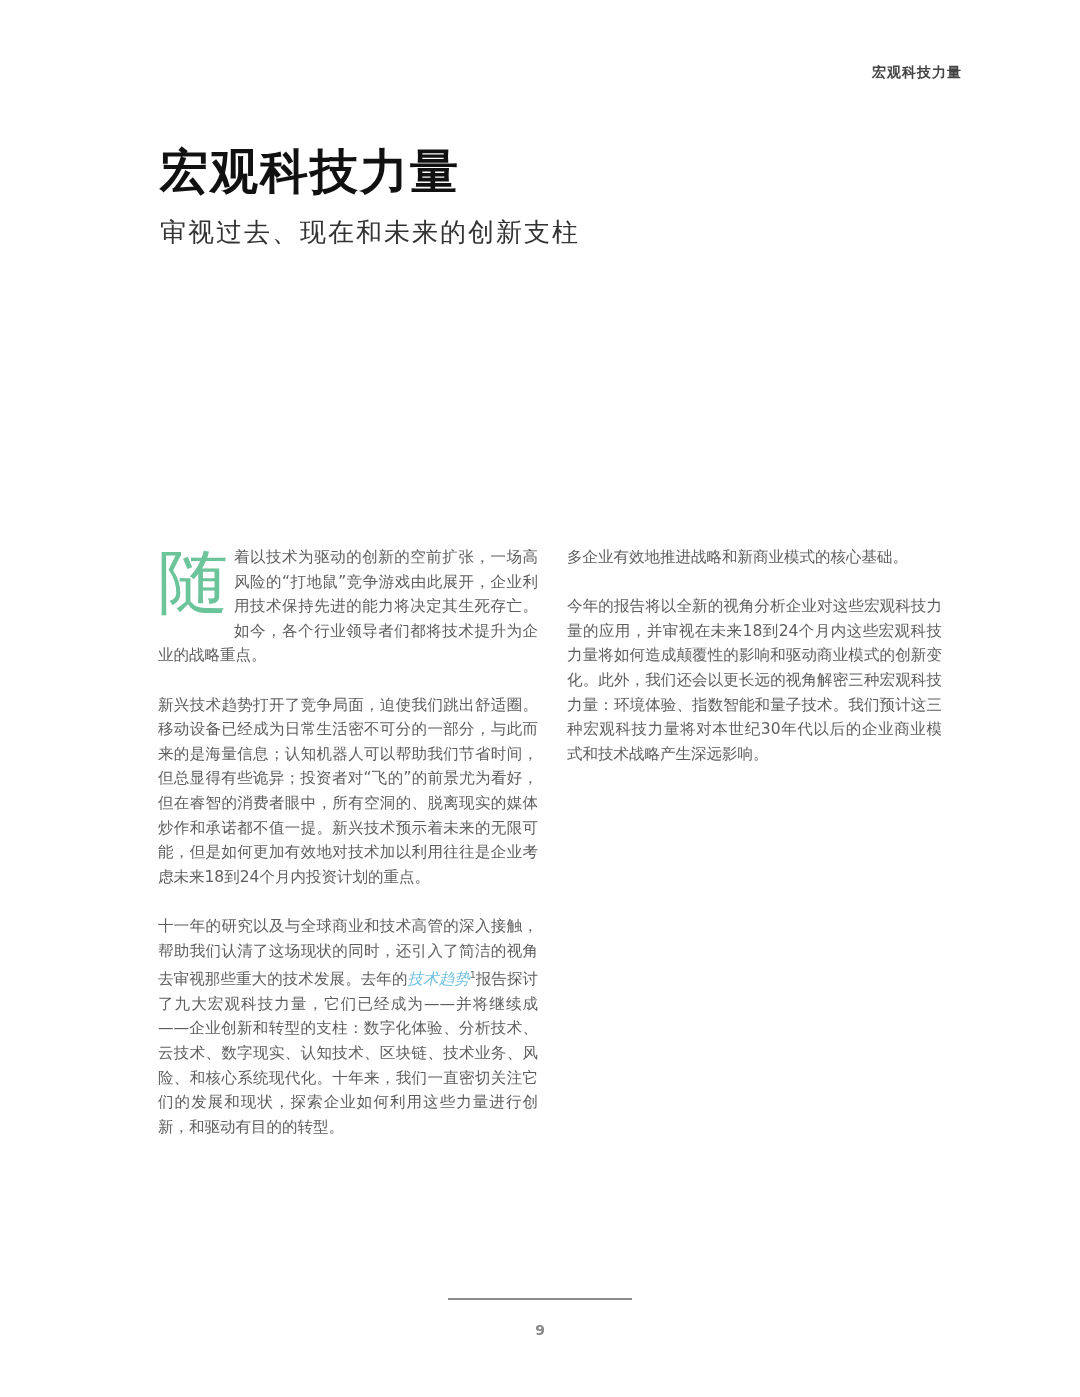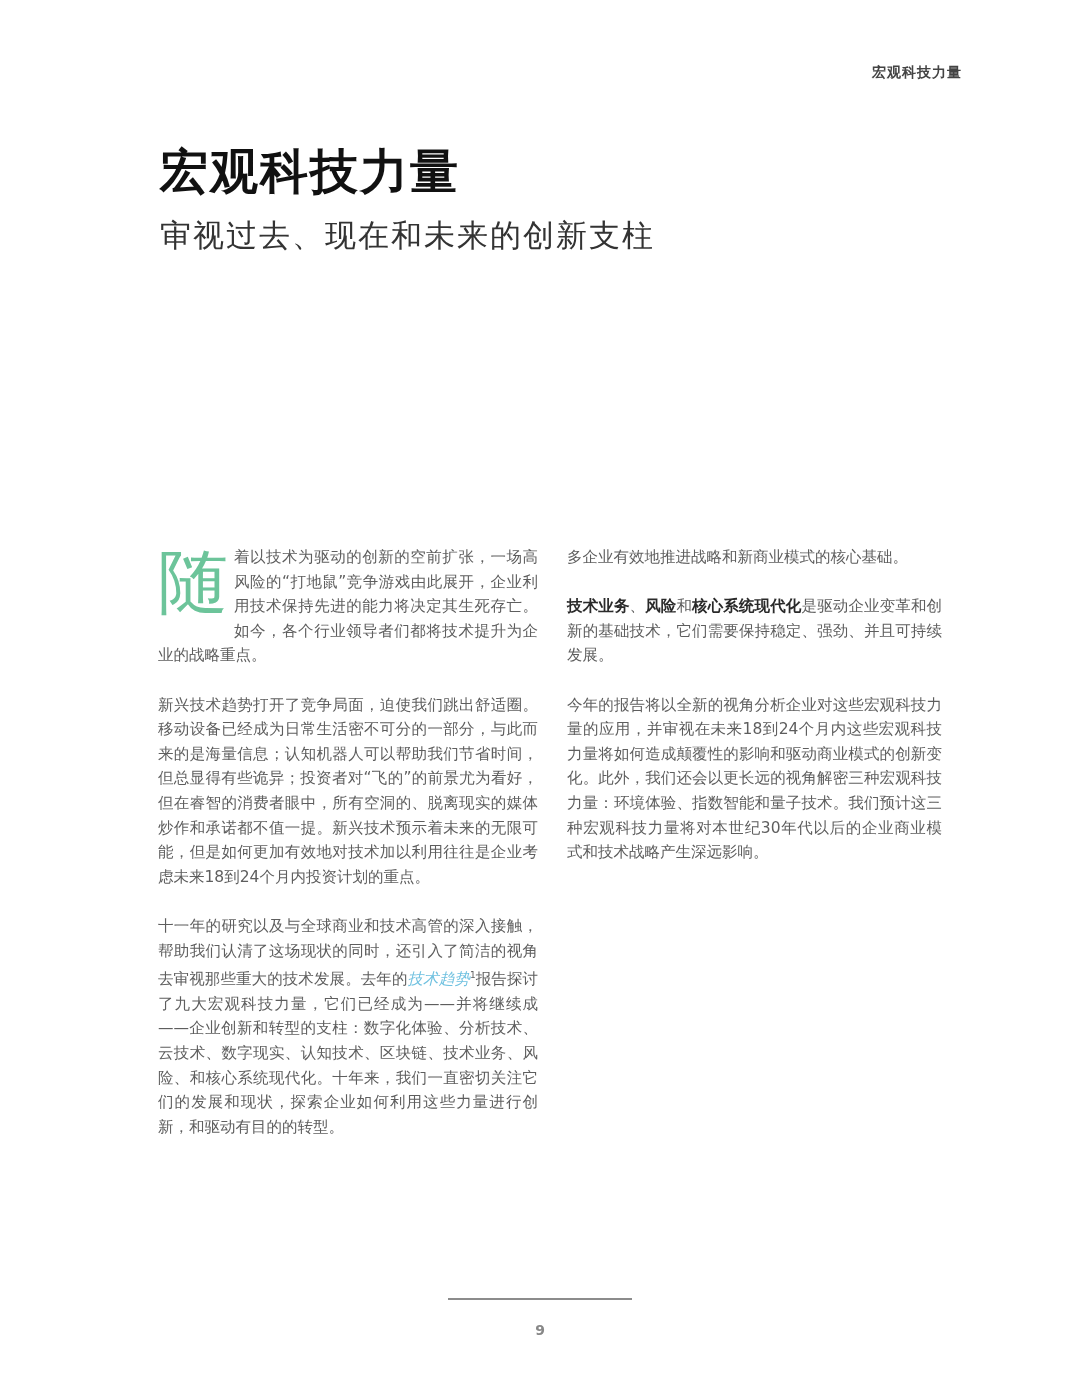--- a/index.html
+++ b/index.html
@@ -1,20 +1,20 @@
 <!DOCTYPE html>
 <html><head>
 <meta charset="utf-8">
 <style>
   html, body { margin:0; padding:0; background:#ffffff; }
   body { width:1080px; height:1397px; position:relative; overflow:hidden;
          font-family:"DejaVu Sans", "Liberation Sans", sans-serif; color:#5b5b5b; }
   .running-header { position:absolute; top:64px; right:118px; font-size:14px; font-weight:bold; color:#444; letter-spacing:1px; }
   .page-title { position:absolute; left:160px; top:140px; font-size:48px; font-weight:bold; color:#111; margin:0; letter-spacing:2px; }
-  .page-subtitle { position:absolute; left:160px; top:215px; font-size:31px; color:#333; margin:0; letter-spacing:2px; font-weight:normal;text-align:right; }
+  .page-subtitle { position:absolute; left:160px; top:215px; font-size:26px; color:#333; margin:0; letter-spacing:2px; font-weight:normal;text-align:right; }
   .col { position:absolute; top:545px; width:380px; font-size:15.5px; line-height:24.6px; color:#5e5e5e; }
   .col-left { left:158px; }
   .col-right { left:567px; width:375px; }
   .col p { margin:0 0 24.6px 0; text-align:justify; }
   .dropcap { float:left; font-size:70px; line-height:70px; color:#6cc49a; margin:2px 6px 0 0; height:74px; font-weight:normal; }
   b { color:#2a2a2a; }
   .link { color:#6fc1e0; font-style:italic; }
   sup { font-size:9px; }
   .footer-rule { position:absolute; left:448px; top:1298px; width:184px; height:2px; background:#8c8c8c; }
   .page-number { position:absolute; left:0; width:1080px; top:1322px; text-align:center; font-size:14px; font-weight:bold; color:#888; }
@@ -32,20 +32,17 @@
     <span class="dropcap">随</span><span>着以技术为驱动的创新的空前扩张，一场高风险的“打地鼠”竞争游戏由此展开，企业利用技术保持先进的能力将决定其生死存亡。如今，各个行业领导者们都将技术提升为企业的战略重点。</span>
   </p>
   <p>新兴技术趋势打开了竞争局面，迫使我们跳出舒适圈。移动设备已经成为日常生活密不可分的一部分，与此而来的是海量信息；认知机器人可以帮助我们节省时间，但总显得有些诡异；投资者对“飞的”的前景尤为看好，但在睿智的消费者眼中，所有空洞的、脱离现实的媒体炒作和承诺都不值一提。新兴技术预示着未来的无限可能，但是如何更加有效地对技术加以利用往往是企业考虑未来18到24个月内投资计划的重点。</p>
   <p>
     <span>十一年的研究以及与全球商业和技术高管的深入接触，帮助我们认清了这场现状的同时，还引入了简洁的视角去审视那些重大的技术发展。去年的</span><span class="link">技术趋势</span><sup>1</sup><span>报告探讨了九大宏观科技力量，它们已经成为——并将继续成——企业创新和转型的支柱：数字化体验、分析技术、云技术、数字现实、认知技术、区块链、技术业务、风险、和核心系统现代化。十年来，我们一直密切关注它们的发展和现状，探索企业如何利用这些力量进行创新，和驱动有目的的转型。</span>
   </p>
 </div>
 
 <div class="col col-right">
   <p>多企业有效地推进战略和新商业模式的核心基础。</p>
-  <p>
-    <b>技术业务</b><span>、</span><b>风险</b><span>和</span><b>核心系统现代化</b><span>是驱动企业变革和创新的基础技术，它们需要保持稳定、强劲、并且可持续发展。</span>
-  </p>
   <p>今年的报告将以全新的视角分析企业对这些宏观科技力量的应用，并审视在未来18到24个月内这些宏观科技力量将如何造成颠覆性的影响和驱动商业模式的创新变化。此外，我们还会以更长远的视角解密三种宏观科技力量：环境体验、指数智能和量子技术。我们预计这三种宏观科技力量将对本世纪30年代以后的企业商业模式和技术战略产生深远影响。</p>
 </div>
 
 <div class="footer-rule"></div>
 <div class="page-number">9</div>
 
 </body></html>

